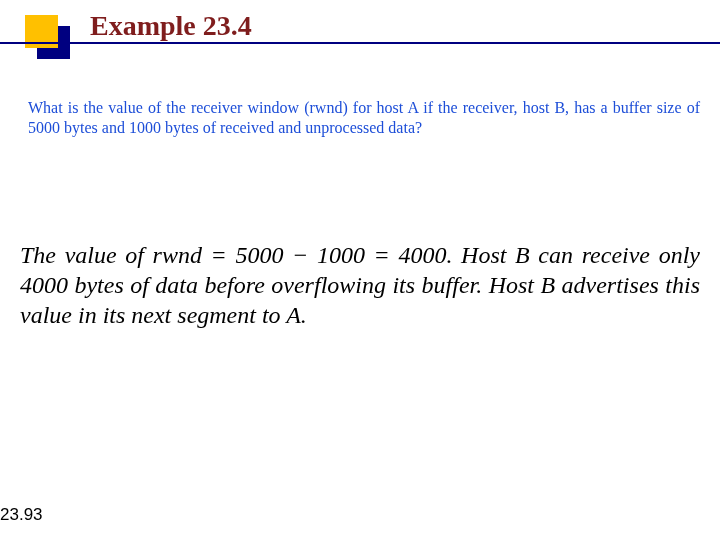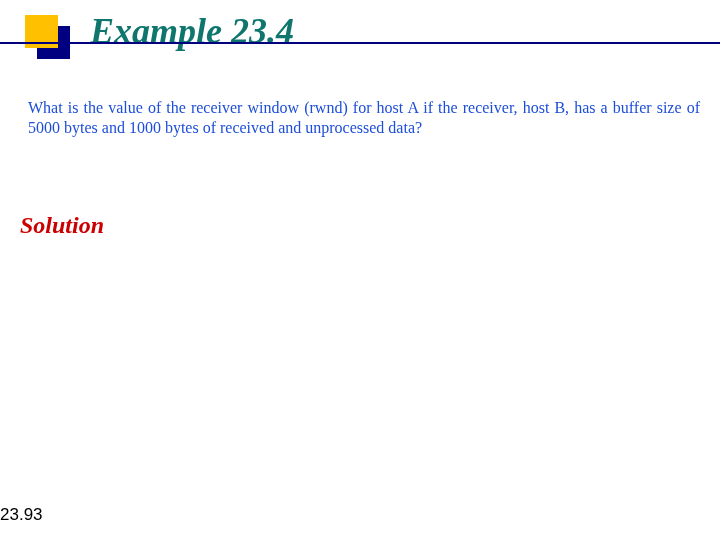--- a/index.html
+++ b/index.html
@@ -16,24 +16,23 @@
       overflow: hidden;
     }
     .header-area {
       position: relative;
       height: 75px;
     }
     .title {
       position: absolute;
       top: 10px;
       left: 90px;
-      font-size: 36px;
-      font-style: italic;
+      font-size: 28px;
       font-weight: bold;
-      color: #0f766e;
+      color: #7f1d1d;
     }
     .title-underline {
       position: absolute;
       top: 42px;
       left: 0;
       width: 720px;
       height: 2px;
       background: #000080;
     }
     .bullet-square-outer {
@@ -92,16 +91,17 @@
 <div class="header-area">
   <div class="bullet-square-outer"></div>
   <div class="bullet-square-inner"></div>
   <div class="title">Example 23.4</div>
   <div class="title-underline"></div>
 </div>
 
 <div class="question">What is the value of the receiver window (rwnd) for host A if the receiver, host B, has a buffer size of 5000 bytes and 1000 bytes of received and unprocessed data?</div>
 
 <div class="solution-block">
-  <span class="solution-label">Solution</span><br>
+  <br>
+  <span>The value of rwnd = 5000 − 1000 = 4000. Host B can receive only 4000 bytes of data before overflowing its buffer. Host B advertises this value in its next segment to A.</span>
 </div>
 
 <div class="slide-number">23.93</div>
 
 </body></html>

